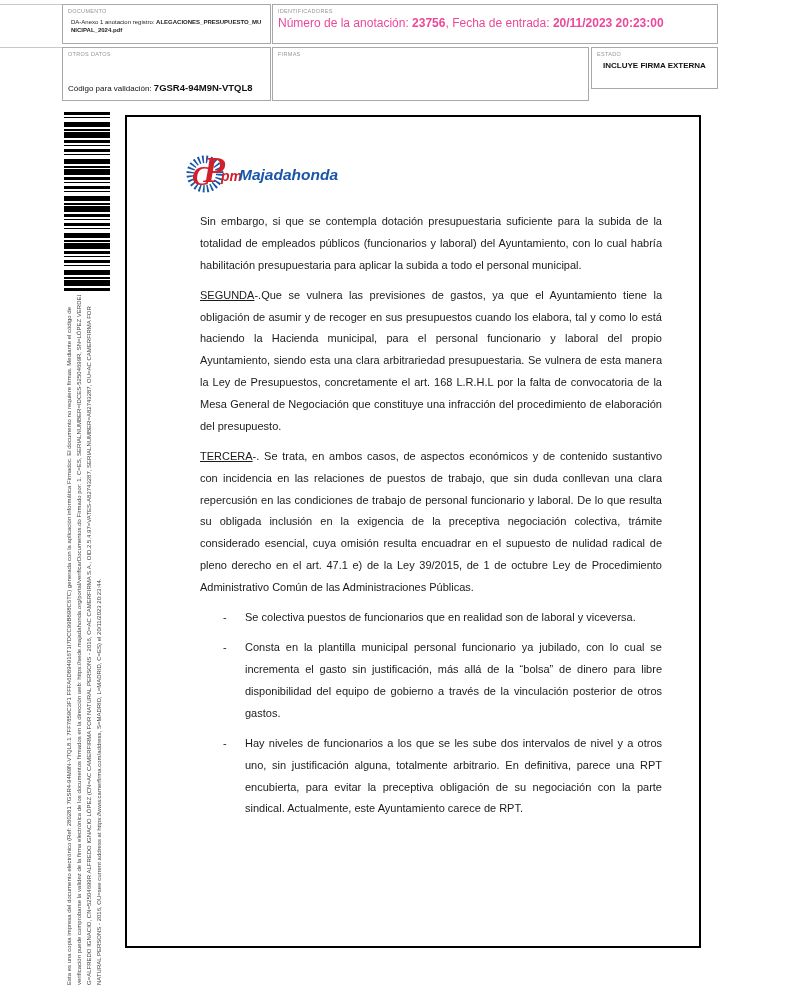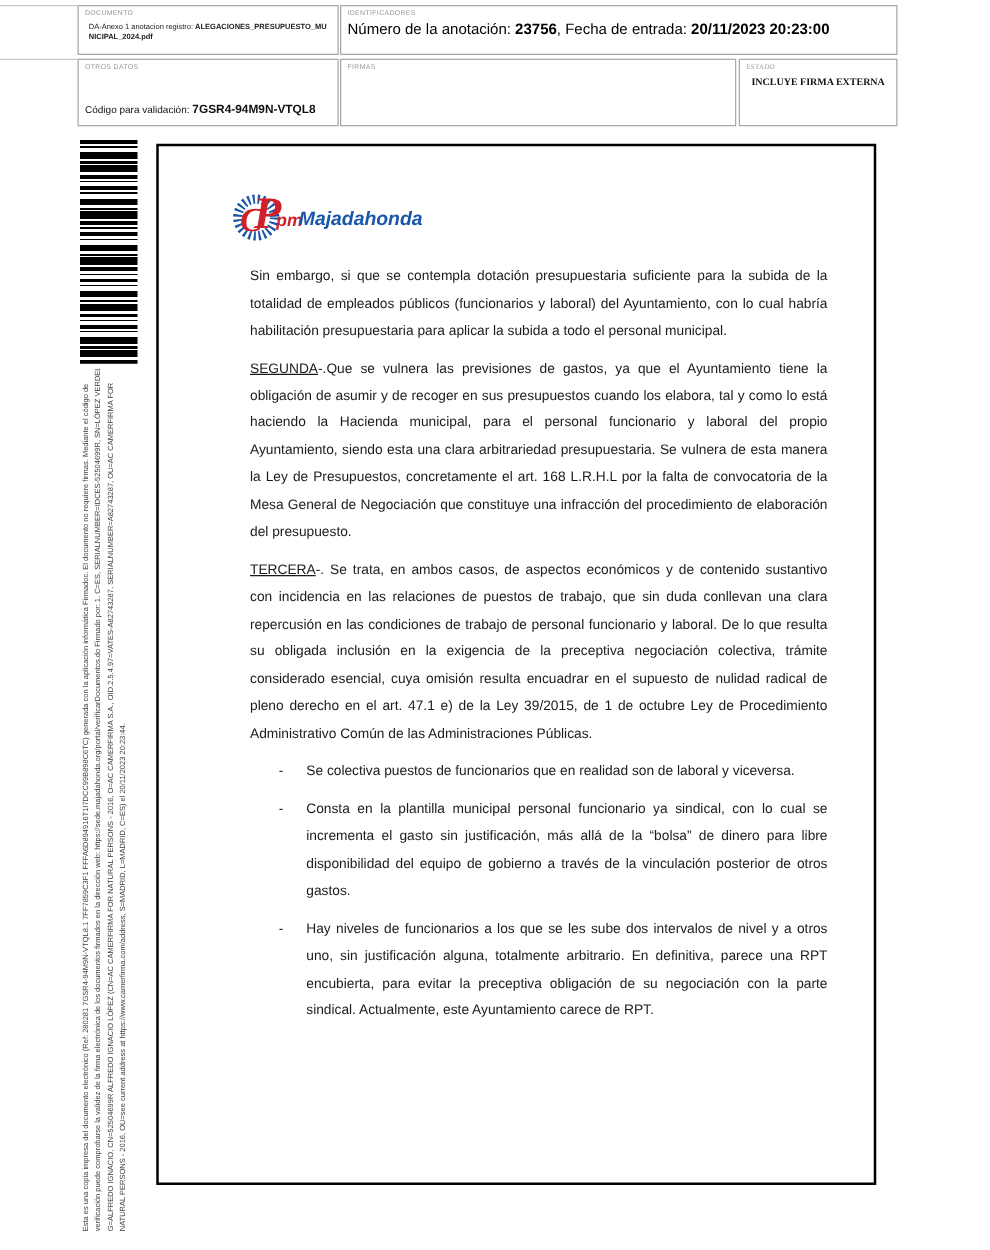--- a/index.html
+++ b/index.html
@@ -8,23 +8,23 @@
   .page { position:relative; width:792px; height:1000px; background:#fff; overflow:hidden; }
 
   
   .hairline { position:absolute; background:#c9c9c9; height:1px; }
   .hcell { position:absolute; border:1px solid #a8a8a8; background:#fff; padding:3px 5px; overflow:hidden; }
   .hlabel { font-size:5.5px; color:#979797; letter-spacing:.3px; line-height:7px; }
   .cell-doc   { left:62px;  top:4px;  width:209px; height:40px; }
   .cell-ident { left:272px; top:4px;  width:446px; height:40px; }
   .cell-otros { left:62px;  top:47px; width:209px; height:54px; }
   .cell-firmas{ left:272px; top:47px; width:317px; height:54px; }
-  .cell-estado{ left:591px; top:47px; width:127px; height:54px;font-family:Liberation Serif, serif; }
+  .cell-estado{ left:591px; top:47px; width:127px; height:42px; }
   .doc-line  { font-size:6px; line-height:8px; margin-top:3px; padding-left:3px; word-break:break-all; color:#222; }
-  .ident-line { font-size:12px; line-height:15px; color:#000000; margin-top:1px; }
+  .ident-line { font-size:12px; line-height:15px; color:#ec4899; margin-top:1px; }
   .otros-line { font-size:8px; line-height:12px; color:#111;margin-top:24px; }
   .otros-line .big { font-size:9.5px; }
   .estado-value { font-size:8px; font-weight:bold; text-align:center; margin-top:3px; color:#111; }
   .b { font-weight:bold; }
 
   
   .barcode { position:absolute; left:64px; top:112px; width:46px; height:179px;
     background:repeating-linear-gradient(to bottom,
       #000 0px,#000 3px,#fff 3px,#fff 5px,
       #000 5px,#000 6px,#fff 6px,#fff 10px,
@@ -115,21 +115,21 @@
       <p><span class="phead">TERCERA</span><span>-. Se trata, en ambos casos, de aspectos económicos y de contenido sustantivo con incidencia en las relaciones de puestos de trabajo, que sin duda conllevan una clara repercusión en las condiciones de trabajo de personal funcionario y laboral. De lo que resulta su obligada inclusión en la exigencia de la preceptiva negociación colectiva, trámite considerado esencial, cuya omisión resulta encuadrar en el supuesto de nulidad radical de pleno derecho en el art. 47.1 e) de la Ley 39/2015, de 1 de octubre Ley de Procedimiento Administrativo Común de las Administraciones Públicas.</span></p>
 
 
       <div class="bullets">
         <div class="bullet-row">
           <div class="bullet-marker">-</div>
           <div class="bullet-text">Se colectiva puestos de funcionarios que en realidad son de laboral y viceversa.</div>
         </div>
         <div class="bullet-row">
           <div class="bullet-marker">-</div>
-          <div class="bullet-text">Consta en la plantilla municipal personal funcionario ya sindical, con lo cual se incrementa el gasto sin justificación, más allá de la “bolsa” de dinero para libre disponibilidad del equipo de gobierno a través de la vinculación posterior de otros gastos.</div>
+          <div class="bullet-text">Consta en la plantilla municipal personal funcionario ya jubilado, con lo cual se incrementa el gasto sin justificación, más allá de la “bolsa” de dinero para libre disponibilidad del equipo de gobierno a través de la vinculación posterior de otros gastos.</div>
         </div>
         <div class="bullet-row">
           <div class="bullet-marker">-</div>
           <div class="bullet-text">Hay niveles de funcionarios a los que se les sube dos intervalos de nivel y a otros uno, sin justificación alguna, totalmente arbitrario. En definitiva, parece una RPT encubierta, para evitar la preceptiva obligación de su negociación con la parte sindical. Actualmente, este Ayuntamiento carece de RPT.</div>
         </div>
       </div>
     </div>
   </div>
 
 </div>

